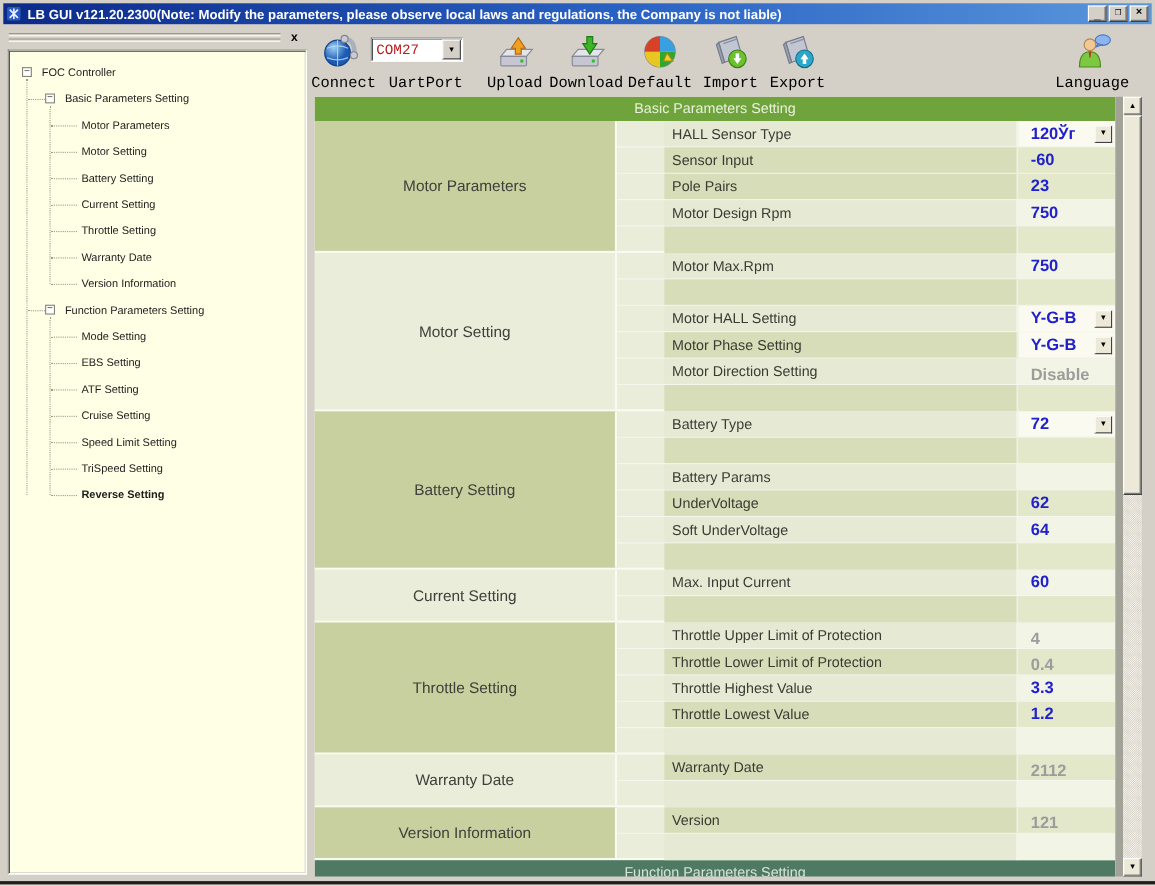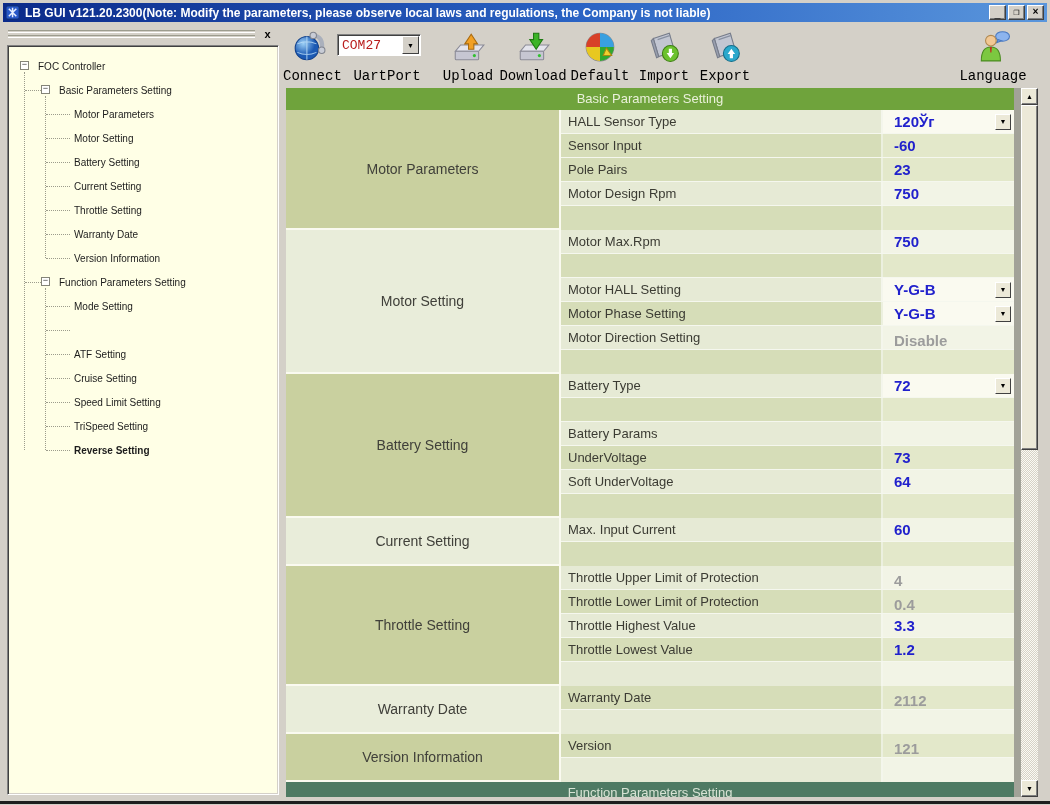--- a/index.html
+++ b/index.html
@@ -89,21 +89,21 @@
   #sect1 { background:var(--header1-bg,#6FA33C); color:#EAF1DA; }
   #sect2 { background:var(--header2-bg,#4E7A63); color:#D7E3D4; }
   .pgroup { display:flex; border-bottom:2px solid #FAFAF0; }
   .grp-cell {
     width:275px; flex:0 0 auto; display:flex; align-items:center; justify-content:center;
     font-size:14px; color:#40403A; border-right:2px solid #FAFAF0;
   }
   .grp-dark { background:var(--group-dark,#C9D09F); }
   .grp-light { background:var(--group-light,#E9EDDA); }
   .grp-rows { flex:1 1 auto; display:flex; flex-direction:column; }
-  .prow { height:24px; flex:0 0 auto; display:flex; border-bottom:1px solid rgba(255,255,255,0.55); }
+  .prow { height:24px; flex:0 0 auto; display:flex; border-bottom:1px solid rgba(255,255,255,0.55);padding-left:43px; }
   .pgroup .prow:last-child { border-bottom:none; }
   .cell-label {
     width:322px; flex:0 0 auto; display:flex; align-items:center; padding-left:7px;
     font-size:13px; color:#3B3B33; border-right:2px solid rgba(255,255,255,0.55);
   }
   .cell-value {
     flex:1 1 auto; position:relative; display:flex; align-items:center; padding-left:11px;
     font-size:15px; font-weight:bold;
   }
   .row-L .cell-label { background:var(--row-light-label,#E6EAD5); }
@@ -202,20 +202,23 @@
         </div>
         <div class="tree-row" style="top: 192px; left: 0px; right: 0px;">
           <span class="tree-label" style="margin-left:60px">Version Information</span>
         </div>
         <div class="tree-row" style="top: 216px; left: 0px; right: 0px;">
           <span class="tree-expander" style="left:27px">−</span>
           <span class="tree-label" style="margin-left:45px">Function Parameters Setting</span>
         </div>
         <div class="tree-row" style="top: 240px; left: 0px; right: 0px; text-align: center;">
           <span class="tree-label" style="margin-left:60px">Mode Setting</span>
+        </div>
+        <div class="tree-row" style="top: 264px; left: 0px; right: 0px;">
+          <span class="tree-label" style="margin-left:60px">EBS Setting</span>
         </div>
         <div class="tree-row" style="top: 288px; left: 0px; right: 0px;">
           <span class="tree-label" style="margin-left:60px">ATF Setting</span>
         </div>
         <div class="tree-row" style="top: 312px; left: 0px; right: 0px;">
           <span class="tree-label" style="margin-left:60px">Cruise Setting</span>
         </div>
         <div class="tree-row" style="top: 336px; left: 0px; right: 0px;">
           <span class="tree-label" style="margin-left:60px">Speed Limit Setting</span>
         </div>
@@ -433,21 +436,21 @@
           </div>
           <div class="prow row-L">
             <div class="cell-label">Battery Params</div>
             <div class="cell-value val-blue">
               <span></span>
             </div>
           </div>
           <div class="prow row-D">
             <div class="cell-label">UnderVoltage</div>
             <div class="cell-value val-blue">
-              <span>73</span>
+              <span>62</span>
             </div>
           </div>
           <div class="prow row-L">
             <div class="cell-label">Soft UnderVoltage</div>
             <div class="cell-value val-blue">
               <span>64</span>
             </div>
           </div>
           <div class="prow row-D">
             <div class="cell-label"></div>

